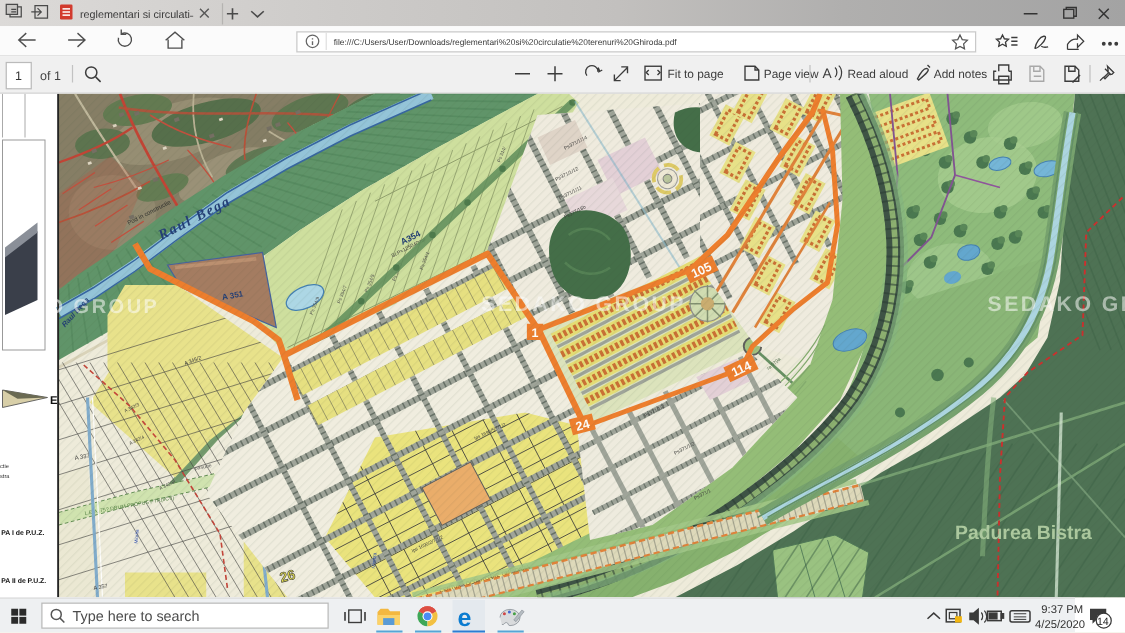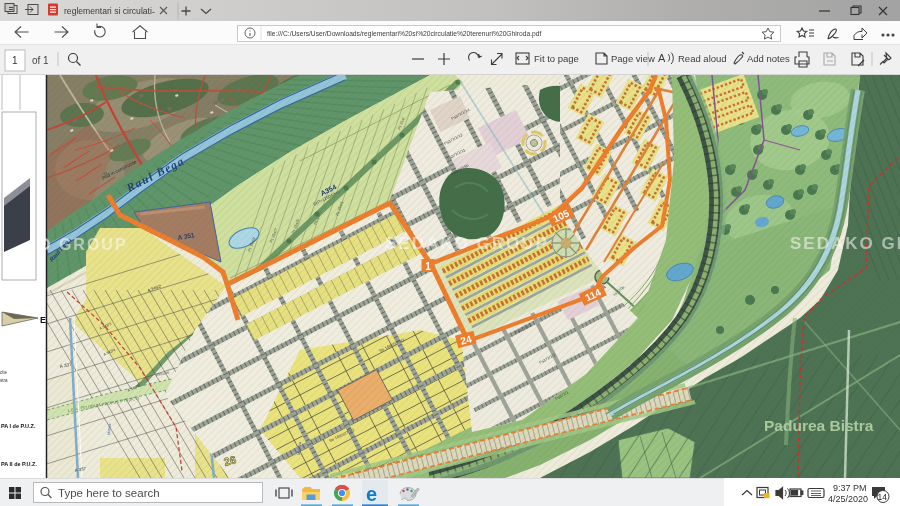--- a/index.html
+++ b/index.html
@@ -6,21 +6,21 @@
   body{width:900px;height:506px;overflow:hidden;font-family:"Liberation Sans",sans-serif;position:relative;background:#fff;}
   .abs{position:absolute;}
   
   #titlebar{left:0;top:0;width:900px;height:21px;background:linear-gradient(to right,#dcdad8 0%,#cdcbc9 30%,#c2c0be 55%,#b0afae 75%,#a3a3a3 100%);}
   
   #addrrow{left:0;top:21px;width:900px;height:24px;background:#fbfbfb;border-bottom:1px solid #e3e3e3;box-sizing:border-box;}
   #addrfield{left:237px;top:3.5px;width:544px;height:17.5px;background:#fff;border:1px solid #c9c9c9;box-sizing:border-box;}
   
   #pdfbar{left:0;top:45px;width:900px;height:30px;background:#f0f0f0;border-bottom:1px solid #d4d4d4;box-sizing:border-box;}
   
-  #taskbar{left:0;top:478px;width:724px;height:28px;background:#eef0f2;border-top:1px solid #dcdcdc;box-sizing:border-box;}
+  #taskbar{left:0;top:478px;width:860px;height:28px;background:#eef0f2;border-top:1px solid #dcdcdc;box-sizing:border-box;}
   #searchbox{left:33px;top:3px;width:230px;height:21px;background:#fff;border:1px solid #b8b8b8;box-sizing:border-box;}
 </style>
 </head>
 <body>
 
 <div id="titlebar" class="abs">
   <svg class="abs" style="left:0;top:0" width="900" height="21" viewBox="0 1.5 900 21">
 
     <g stroke="#4a4a4a" fill="none" stroke-width="1">
       <rect x="8" y="7" width="9" height="8"></rect>

